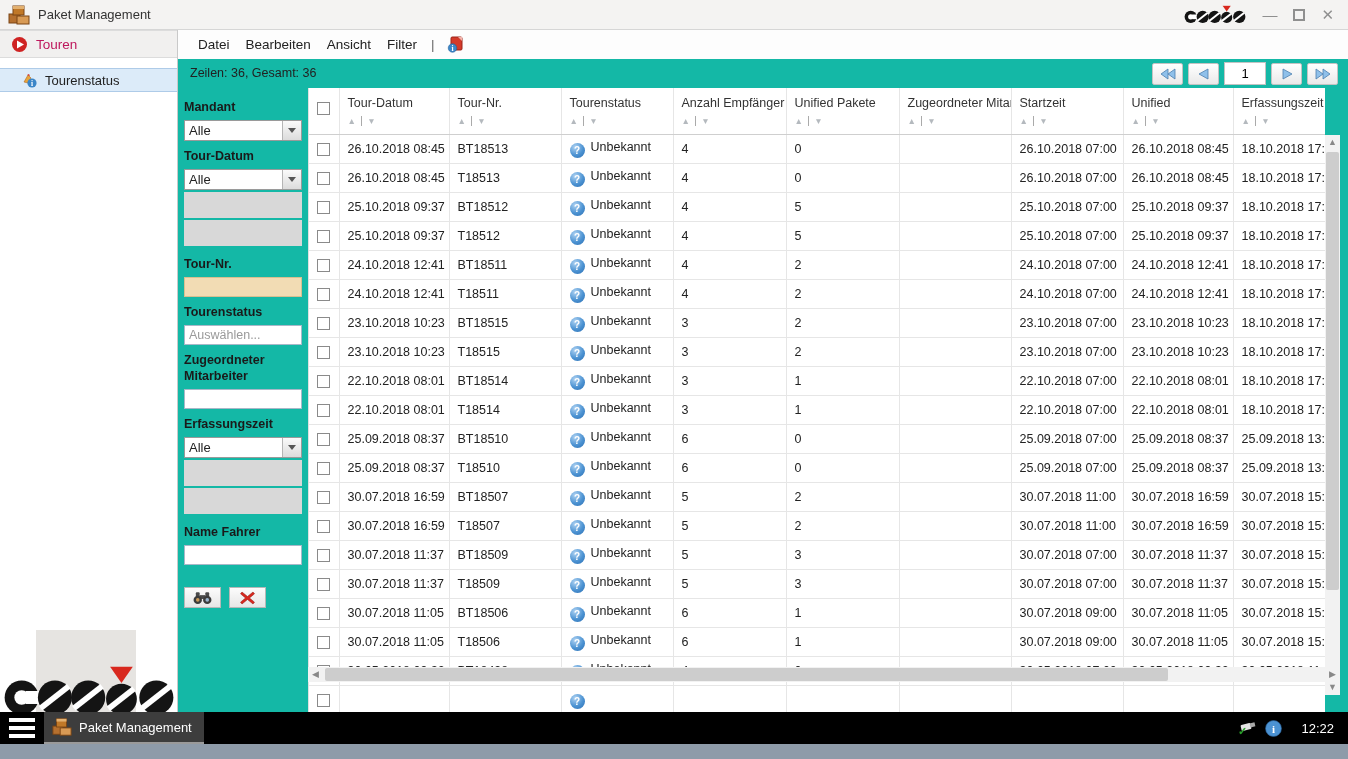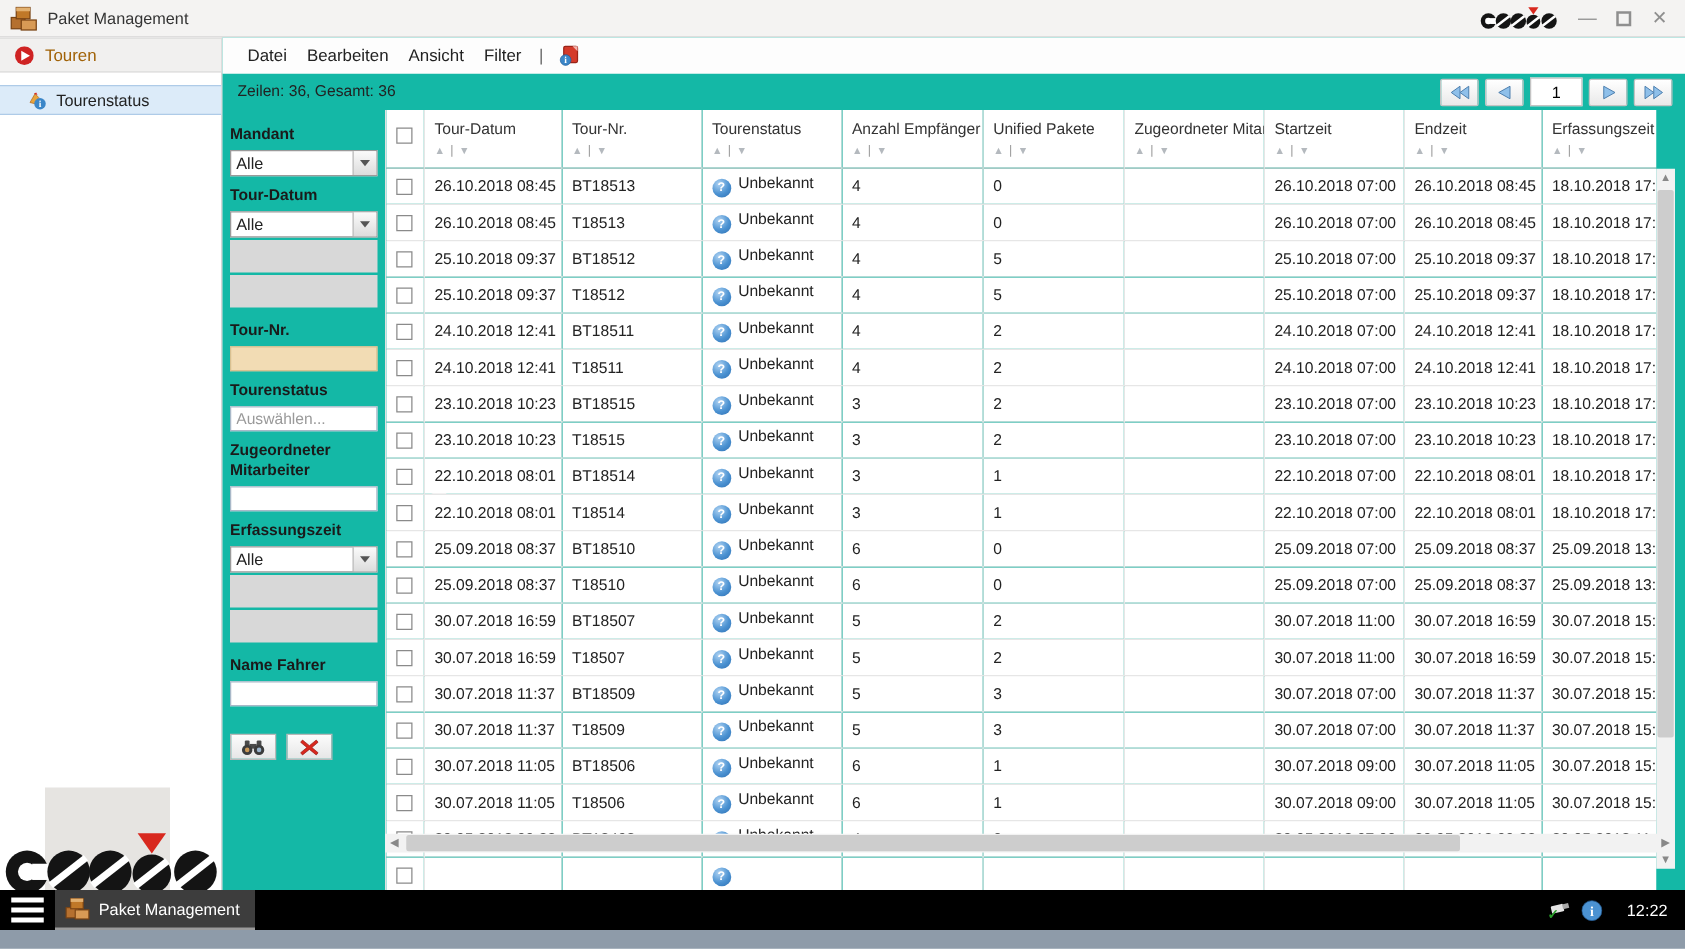--- a/index.html
+++ b/index.html
@@ -16,21 +16,21 @@
   #titlebar .title { margin-left:8px; font-size:13px; color:#333; }
   #titlebar .right { margin-left:auto; display:flex; align-items:center; gap:16px; padding-right:14px; }
   .winctl { color:#8f8f8f; font-size:15px; cursor:default; line-height:1; }
   .winctl.box { width:12px; height:12px; border:2px solid #8f8f8f; display:inline-block; }
 
   
   #sidebar { position:absolute; left:0; top:30px; width:178px; height:682px; background:#fff; border-right:1px solid #c9c9c9; }
   .nav-item { height:28px; display:flex; align-items:center; gap:9px; padding-left:12px;
     background:#f1f0ef; border-bottom:1px solid #dcdcdc; font-size:13.5px; color:#222; cursor:pointer; }
   .nav-item:first-child { border-top:1px solid #dcdcdc; }
-  .nav-item.red-text { color:#a16207; }
+  .nav-item.red-text { color:#be185d; }
   .nav-sub { margin-top:10px; margin-bottom:11px; height:24px; display:flex; align-items:center; gap:8px;
     padding-left:22px; background:#dcebf9; border-top:1px solid #aecbe8; border-bottom:1px solid #aecbe8;
     font-size:13px; color:#222; cursor:pointer; }
   .redcirc { width:15px; height:15px; flex:0 0 15px; }
 
   
   #logo-block { position:absolute; left:0; top:570px; width:178px; height:142px; }
   #logo-gray { position:absolute; left:36px; top:30px; width:100px; height:90px; background:#e6e4e1; }
   #logo-mark { position:absolute; left:3px; top:65px; }
   #logo-sub { position:absolute; left:2px; top:118px; width:176px; font-family:"DejaVu Sans Mono", monospace;
@@ -332,21 +332,21 @@
               </th>
             <th>
                 <div>Zugeordneter Mitarbe</div>
                 <div class="sorticons">▲ <span class="bar">|</span> ▼</div>
               </th>
             <th>
                 <div>Startzeit</div>
                 <div class="sorticons">▲ <span class="bar">|</span> ▼</div>
               </th>
             <th>
-                <div>Endzeit</div>
+                <div>Unified</div>
                 <div class="sorticons">▲ <span class="bar">|</span> ▼</div>
               </th>
             <th>
                 <div>Erfassungszeit</div>
                 <div class="sorticons">▲ <span class="bar">|</span> ▼</div>
               </th>
           </tr>
         </thead>
         <tbody>
             <tr>

